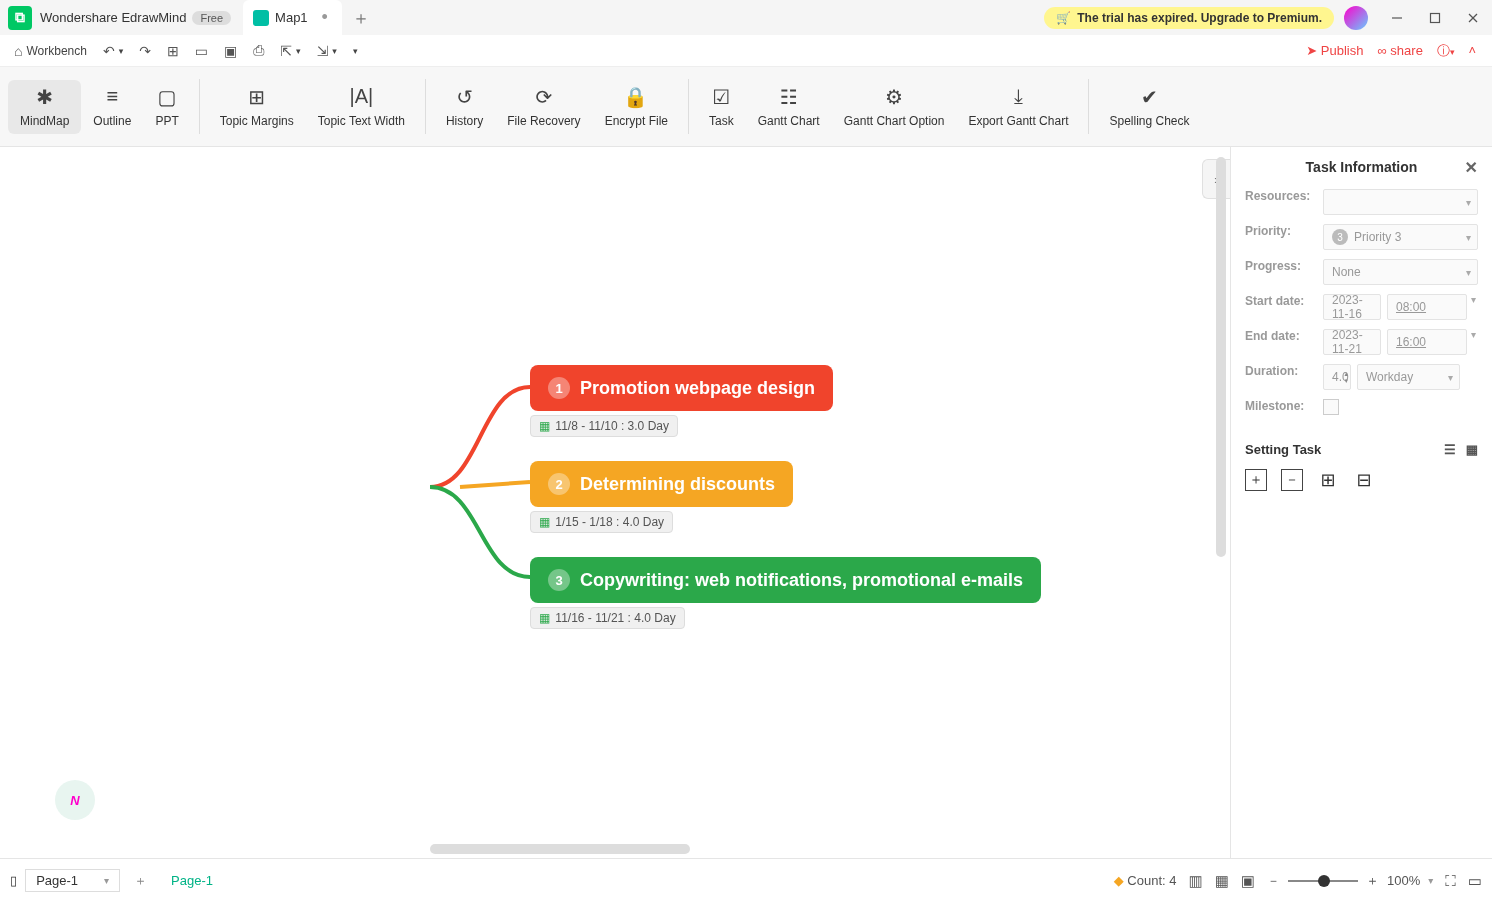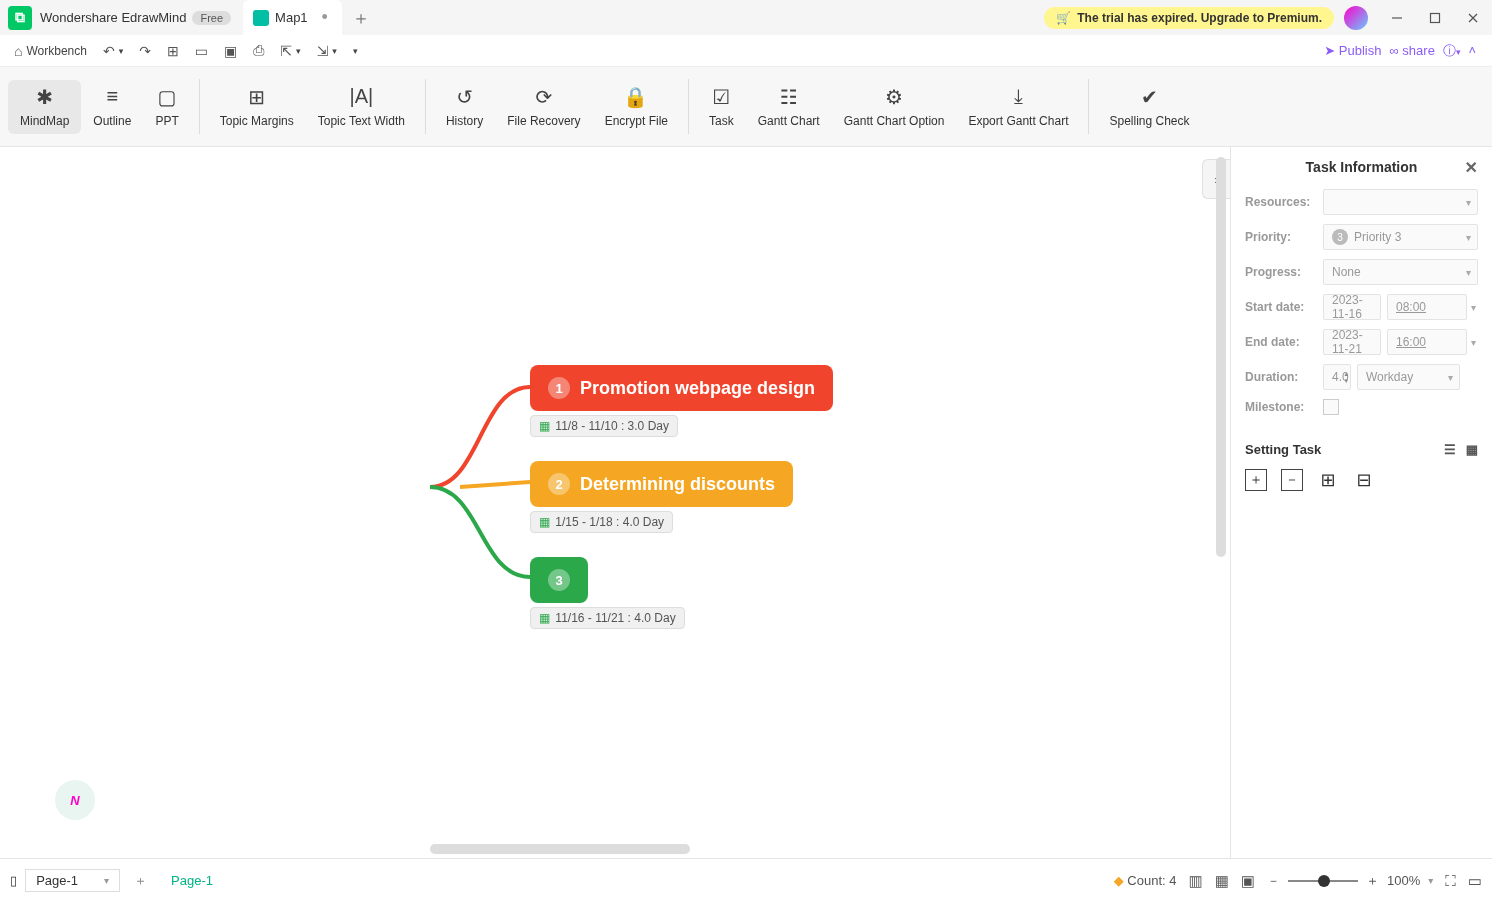--- a/index.html
+++ b/index.html
@@ -16,21 +16,21 @@
 .avatar { width:24px; height:24px; border-radius:50%; background:linear-gradient(135deg,#f0c,#6cf); margin:0 10px; }
 .win-btn { width:38px; height:35px; display:flex; align-items:center; justify-content:center; color:#555; }
 .win-btn svg{width:12px;height:12px;}
 .quickbar { height:32px; display:flex; align-items:center; padding:0 8px; gap:4px; border-bottom:1px solid #eee; }
 .qb-item { display:flex; align-items:center; gap:4px; padding:3px 6px; color:#444; font-size:12px; }
 .qb-ico { font-size:14px; color:#555; }
 .qb-sep { flex:1; }
 .menu { display:flex; gap:32px; margin-left:40px; }
 .menu-item { font-size:13px; color:#333; padding-bottom:4px; }
 .menu-item.active { color:#00b386; border-bottom:3px solid #00c864; font-weight:500; }
-.right-actions { display:flex; align-items:center; gap:8px; margin-right:8px; color:#8b5cf6; font-size:13px; }
+.right-actions { display:flex; align-items:center; gap:14px; margin-right:8px; color:#ef4444; font-size:13px; }
 .ribbon { height:80px; background:#f7f7f7; display:flex; align-items:stretch; border-bottom:1px solid #e5e5e5; }
 .rb-group { display:flex; align-items:center; padding:0 8px; }
 .rb-sep { width:1px; background:#ddd; margin:12px 0; }
 .rb-btn { display:flex; flex-direction:column; align-items:center; justify-content:center; padding:6px 12px; gap:6px; font-size:12px; color:#333; border-radius:6px; }
 .rb-btn.sel { background:#e8e8e8; }
 .rb-btn .ic { font-size:20px; color:#444; height:22px; display:flex; align-items:center; }
 .workspace { position:absolute; top:147px; left:0; right:0; bottom:44px; display:flex; }
 .canvas { flex:1; position:relative; background:#fff; overflow:hidden; }
 .collapse-panel { position:absolute; top:12px; right:0; width:28px; height:40px; background:#f5f5f5; border:1px solid #e0e0e0; border-right:none; border-radius:6px 0 0 6px; display:flex; align-items:center; justify-content:center; color:#666; }
 .mindlogo { position:absolute; left:55px; bottom:38px; width:40px; height:40px; border-radius:50%; background:#e8f5f0; display:flex; align-items:center; justify-content:center; color:#f0c; font-weight:bold; font-style:italic; }
@@ -43,21 +43,21 @@
 .node1 { background:#f0442c; left:530px; top:218px; }
 .node2 { background:#f5a623; left:530px; top:314px; }
 .node3 { background:#2ba84a; left:530px; top:410px; }
 .datetag { position:absolute; background:#f0f0f0; border:1px solid #ddd; border-radius:4px; padding:3px 8px; font-size:12px; color:#555; display:flex; align-items:center; gap:5px; }
 .datetag .di { color:#2ba84a; }
 svg.edges { position:absolute; left:0; top:0; pointer-events:none; }
 
 .panel { width:262px; border-left:1px solid #e5e5e5; background:#fff; display:flex; flex-direction:column; padding:12px 14px; }
 .panel-head { display:flex; align-items:center; justify-content:center; position:relative; margin-bottom:14px; font-weight:600; font-size:14px; }
 .panel-head .x { position:absolute; right:0; color:#666; font-size:16px; }
-.field { display:flex; align-items:center; margin-bottom:9px; font-size:12px; }
+.field { display:flex; margin-bottom:9px; font-size:12px; }
 .field label { width:78px; color:#999; font-weight:600; }
 .field .ctrl { flex:1; height:26px; border:1px solid #e3e3e3; background:#fafafa; display:flex; align-items:center; padding:0 8px; color:#999; font-size:12px; position:relative; border-radius:2px; }
 .field .ctrl .dd { position:absolute; right:6px; color:#aaa; font-size:10px; }
 .pbadge { width:16px;height:16px;border-radius:50%;background:#bbb;color:#fff;font-size:10px;display:flex;align-items:center;justify-content:center;margin-right:6px; }
 .split .ctrl { flex:none; }
 .ctrl.date { width:58px; margin-right:6px; }
 .ctrl.time { width:80px;text-decoration:underline; }
 .ctrl.dur { width:28px; margin-right:6px; }
 .ctrl.unit { width:103px; }
 .spin { position:absolute; right:2px; display:flex; flex-direction:column; font-size:7px; color:#888; line-height:7px; }
@@ -249,20 +249,21 @@
         <span class="num">2</span>
         <span>Determining discounts</span>
       </div>
     <div class="datetag" style="left:530px;top:364px">
         <span class="di">▦</span>
         <span>1/15 - 1/18 : 4.0 Day</span>
       </div>
 
     <div class="node node3">
         <span class="num">3</span>
+        <span>Copywriting: web notifications, promotional e-mails</span>
       </div>
     <div class="datetag" style="left:530px;top:460px">
         <span class="di">▦</span>
         <span>11/16 - 11/21 : 4.0 Day</span>
       </div>
 
     <div class="collapse-panel">
         <span>›</span>
       </div>
     <div class="mindlogo">N</div>

